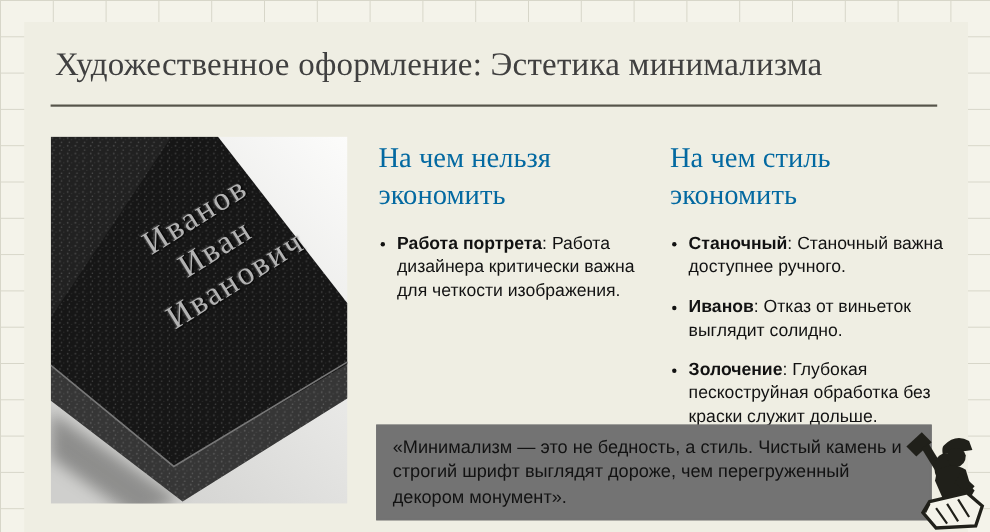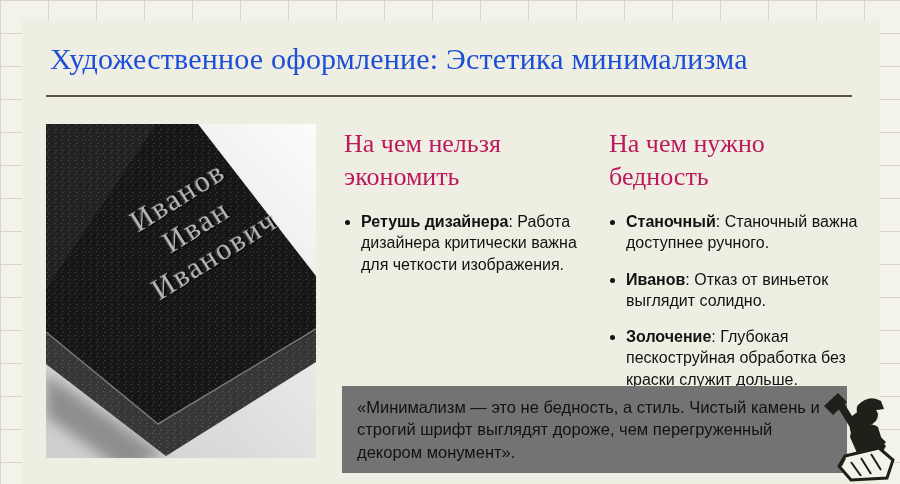--- a/index.html
+++ b/index.html
@@ -12,41 +12,41 @@
     background-size:48px 33px;
     font-family:"Liberation Sans",sans-serif;
   }
   .card{
     position:absolute;left:22px;top:20px;right:20px;bottom:0;
     background:#efeee3;
   }
   .page-title{
     position:absolute;left:28px;top:22px;margin:0;
     font-family:"Liberation Serif","DejaVu Serif",serif;
-    font-weight:500;font-size:30px;color:#1d4ed8;letter-spacing:.2px;white-space:nowrap;
+    font-weight:500;font-size:30px;color:#404040;letter-spacing:.2px;white-space:nowrap;
   }
   .title-rule{position:absolute;left:24px;top:75px;width:806px;height:2px;background:#56544a;}
   
   .photo{position:absolute;left:24px;top:104px;width:270px;height:334px;margin:0;overflow:hidden;}
   .photo svg{position:absolute;left:0;top:0;width:100%;height:100%;}
   .engraving{
     position:absolute;left:0;top:50px;width:300px;text-align:center;
     transform:rotate(-32deg);
     font-family:"Liberation Serif","DejaVu Serif",serif;
     font-size:30px;line-height:1.15;letter-spacing:2px;color:#b3b3b3;
     text-shadow:1px 1px 2px rgba(0,0,0,.95), -1px -1px 1px rgba(255,255,255,.22);
   }
   .engraving span{display:block;}
   
   .col{position:absolute;top:108px;color:#121212;}
   .col-left{left:322px;width:240px;}
   .col-right{left:587px;width:250px;}
   .col h2{
     margin:0 0 18px 0;font-family:"Liberation Serif","DejaVu Serif",serif;
-    font-weight:500;font-size:26px;line-height:1.25;color:#be185d;
+    font-weight:500;font-size:26px;line-height:1.25;color:#0369a1;
   }
   .col ul{margin:0;padding-left:17px;list-style:disc;}
   .col li{font-size:16px;line-height:1.33;margin-bottom:15px;}
   .col li strong{font-weight:700;}
   
   .quote{
     position:absolute;left:320px;top:366px;width:505px;box-sizing:border-box;
     border:2px solid #737373;background:#737373;padding:8px 13px;
   }
   .quote p{margin:0;font-size:16.5px;line-height:1.36;color:#121212;}
@@ -92,26 +92,26 @@
       <div class="engraving">
         <span>Иванов</span>
         <span>Иван</span>
         <span>Иванович</span>
       </div>
     </figure>
 
     <section class="col col-left">
       <h2>На чем нельзя экономить</h2>
       <ul>
-        <li><strong>Ретушь дизайнера</strong><span>: Работа дизайнера критически важна для четкости изображения.</span></li>
+        <li><strong>Работа портрета</strong><span>: Работа дизайнера критически важна для четкости изображения.</span></li>
       </ul>
     </section>
 
     <section class="col col-right">
-      <h2>На чем нужно бедность</h2>
+      <h2>На чем стиль экономить</h2>
       <ul>
         <li><strong>Станочный</strong><span>: Станочный важна доступнее ручного.</span></li>
         <li><strong>Иванов</strong><span>: Отказ от виньеток выглядит солидно.</span></li>
         <li><strong>Золочение</strong><span>: Глубокая пескоструйная обработка без краски служит дольше.</span></li>
       </ul>
     </section>
 
     <div class="quote">
       <p>«Минимализм — это не бедность, а стиль. Чистый камень и строгий шрифт выглядят дороже, чем перегруженный декором монумент».</p>
     </div>

